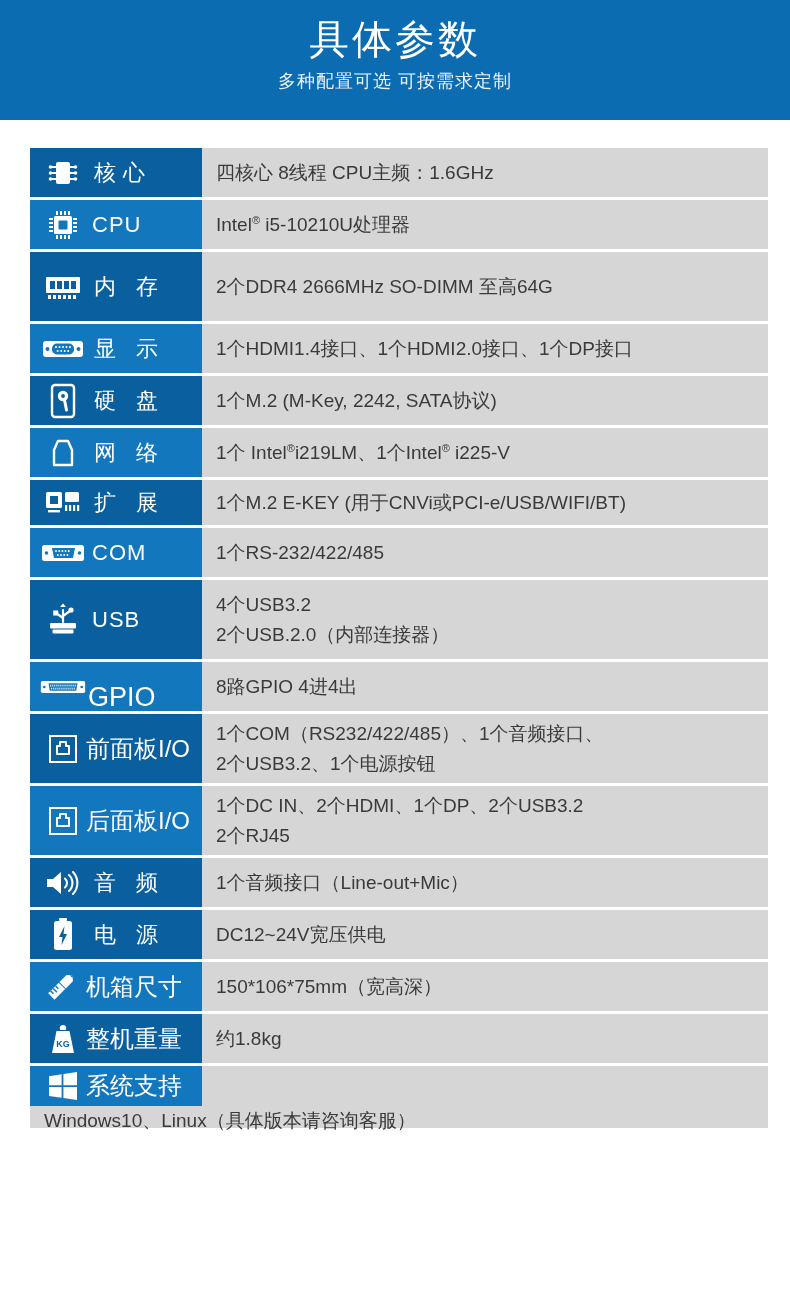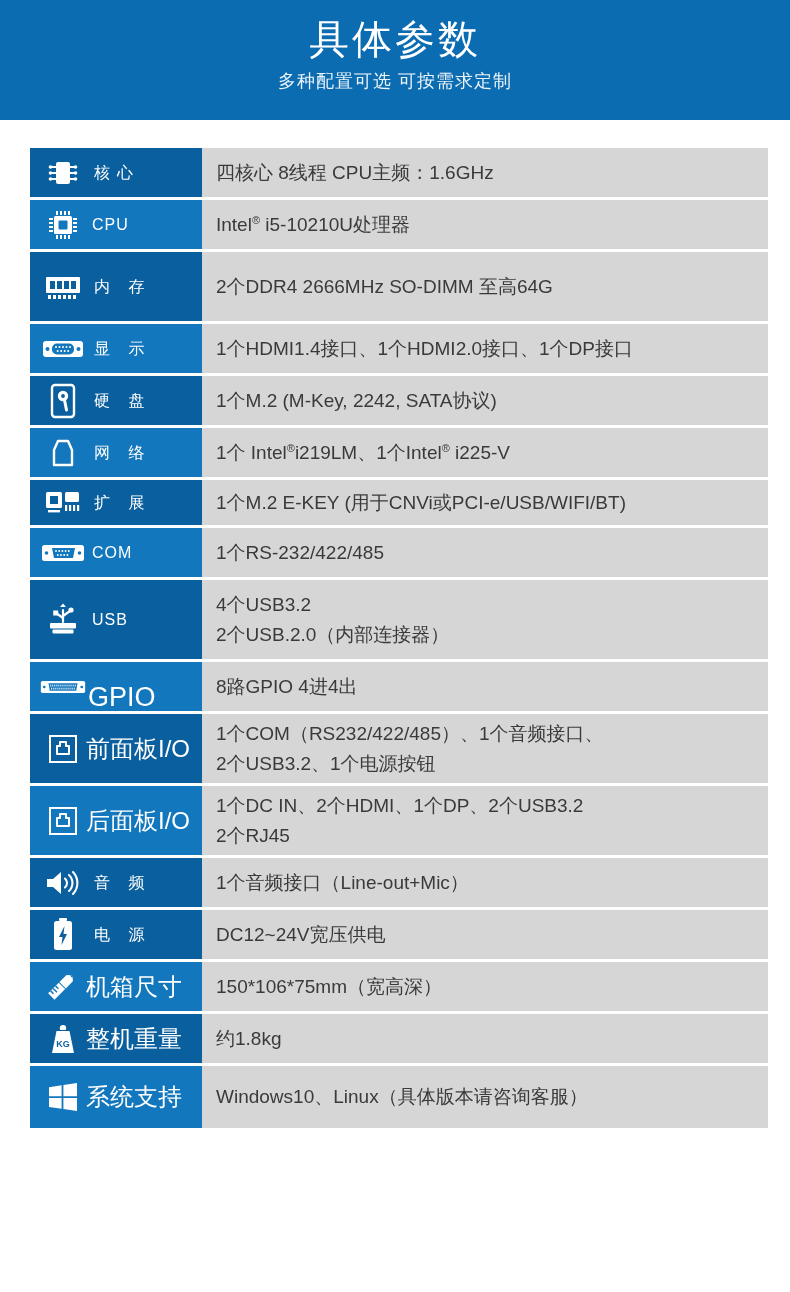--- a/index.html
+++ b/index.html
@@ -49,21 +49,21 @@
     width: 738px;
     background: #ffffff;
   }
   .spec-row {
     display: flex;
     width: 738px;
     background: #d6d6d6;
     border-bottom: 3px solid #ffffff;
     box-sizing: border-box;
   }
-  .spec-row:last-child { border-bottom: none; }
+  .spec-row:last-child { border-bottom: none; flex-direction: column; }
 
   .label-cell {
     width: 172px;
     min-width: 172px;
     display: flex;
     align-items: center;
     justify-content: flex-start;
     box-sizing: border-box;
     padding-left: 10px;
     color: #ffffff;
@@ -75,21 +75,21 @@
     width: 46px;
     min-width: 46px;
     height: 40px;
     display: flex;
     align-items: center;
     justify-content: center;
   }
   .icon-box svg { display: block; }
 
   .label-text {
-    font-size: 16px;
+    font-size: 22px;
     line-height: 30px;
     letter-spacing: 1px;
     white-space: nowrap;
     padding-left: 6px;
   }
   .label-text.wide    { letter-spacing: 7px; padding-left: 8px; }
   .label-text.compact { letter-spacing: 0px; padding-left: 2px; font-size: 27px; margin-top: 20px; }
   .label-text.tight   { letter-spacing: 0px; padding-left: 0px; font-size: 24px; }
 
   .value-cell {

